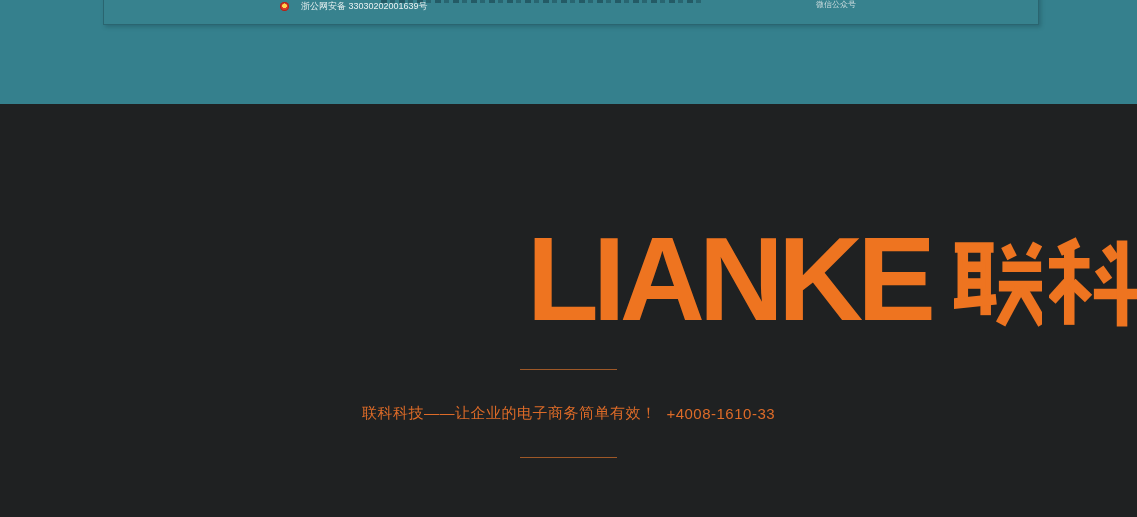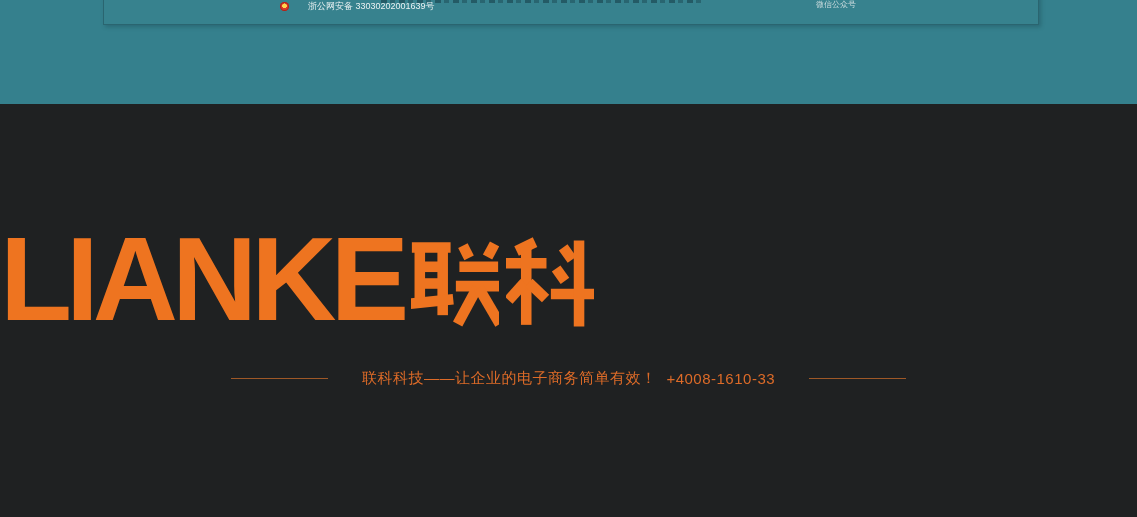--- a/index.html
+++ b/index.html
@@ -42,21 +42,21 @@
       transparent 6px 9px,
       rgba(20, 58, 68, 0.40) 9px 14px,
       transparent 14px 18px);
   }
   .police-line {
     position: absolute;
     left: 176px;
     bottom: 13px;
     display: flex;
     align-items: center;
-    gap: 19px;
+    gap: 12px;
     color: #E9F1F2;
     font-size: 9px;
     line-height: 10px;
     text-decoration: none;
     white-space: nowrap;
     cursor: pointer;
   }
   .psb-badge {
     width: 9px;
     height: 9px;
@@ -82,23 +82,23 @@
     height: 413px;
     background: #1F2122;
   }
   .brand-logo {
     position: absolute;
     top: 122px;
     left: 0;
     width: 100%;
     height: 106px;
     display: flex;
-    justify-content: flex-start;
-    align-items: center;
-    gap: 8px;
+    justify-content: flex-end;
+    align-items: center;
+    gap: 24px;
     color: #EE7420;
   }
   .logo-latin {
     font-size: 118px;
     font-weight: bold;
     letter-spacing: -6px;
     line-height: 106px;
     white-space: nowrap;
   }
   .logo-cjk {
@@ -120,20 +120,21 @@
 
   .tagline-row {
     position: absolute;
     top: 265px;
     left: 0;
     width: 100%;
     display: flex;
     justify-content: center;
     align-items: center;
     gap: 34px;
+    flex-direction: column;
   }
   .divider-line {
     width: 97px;
     height: 1px;
     background: #9E5827;
   }
   .tagline-group {
     display: flex;
     align-items: center;
     gap: 10px;

